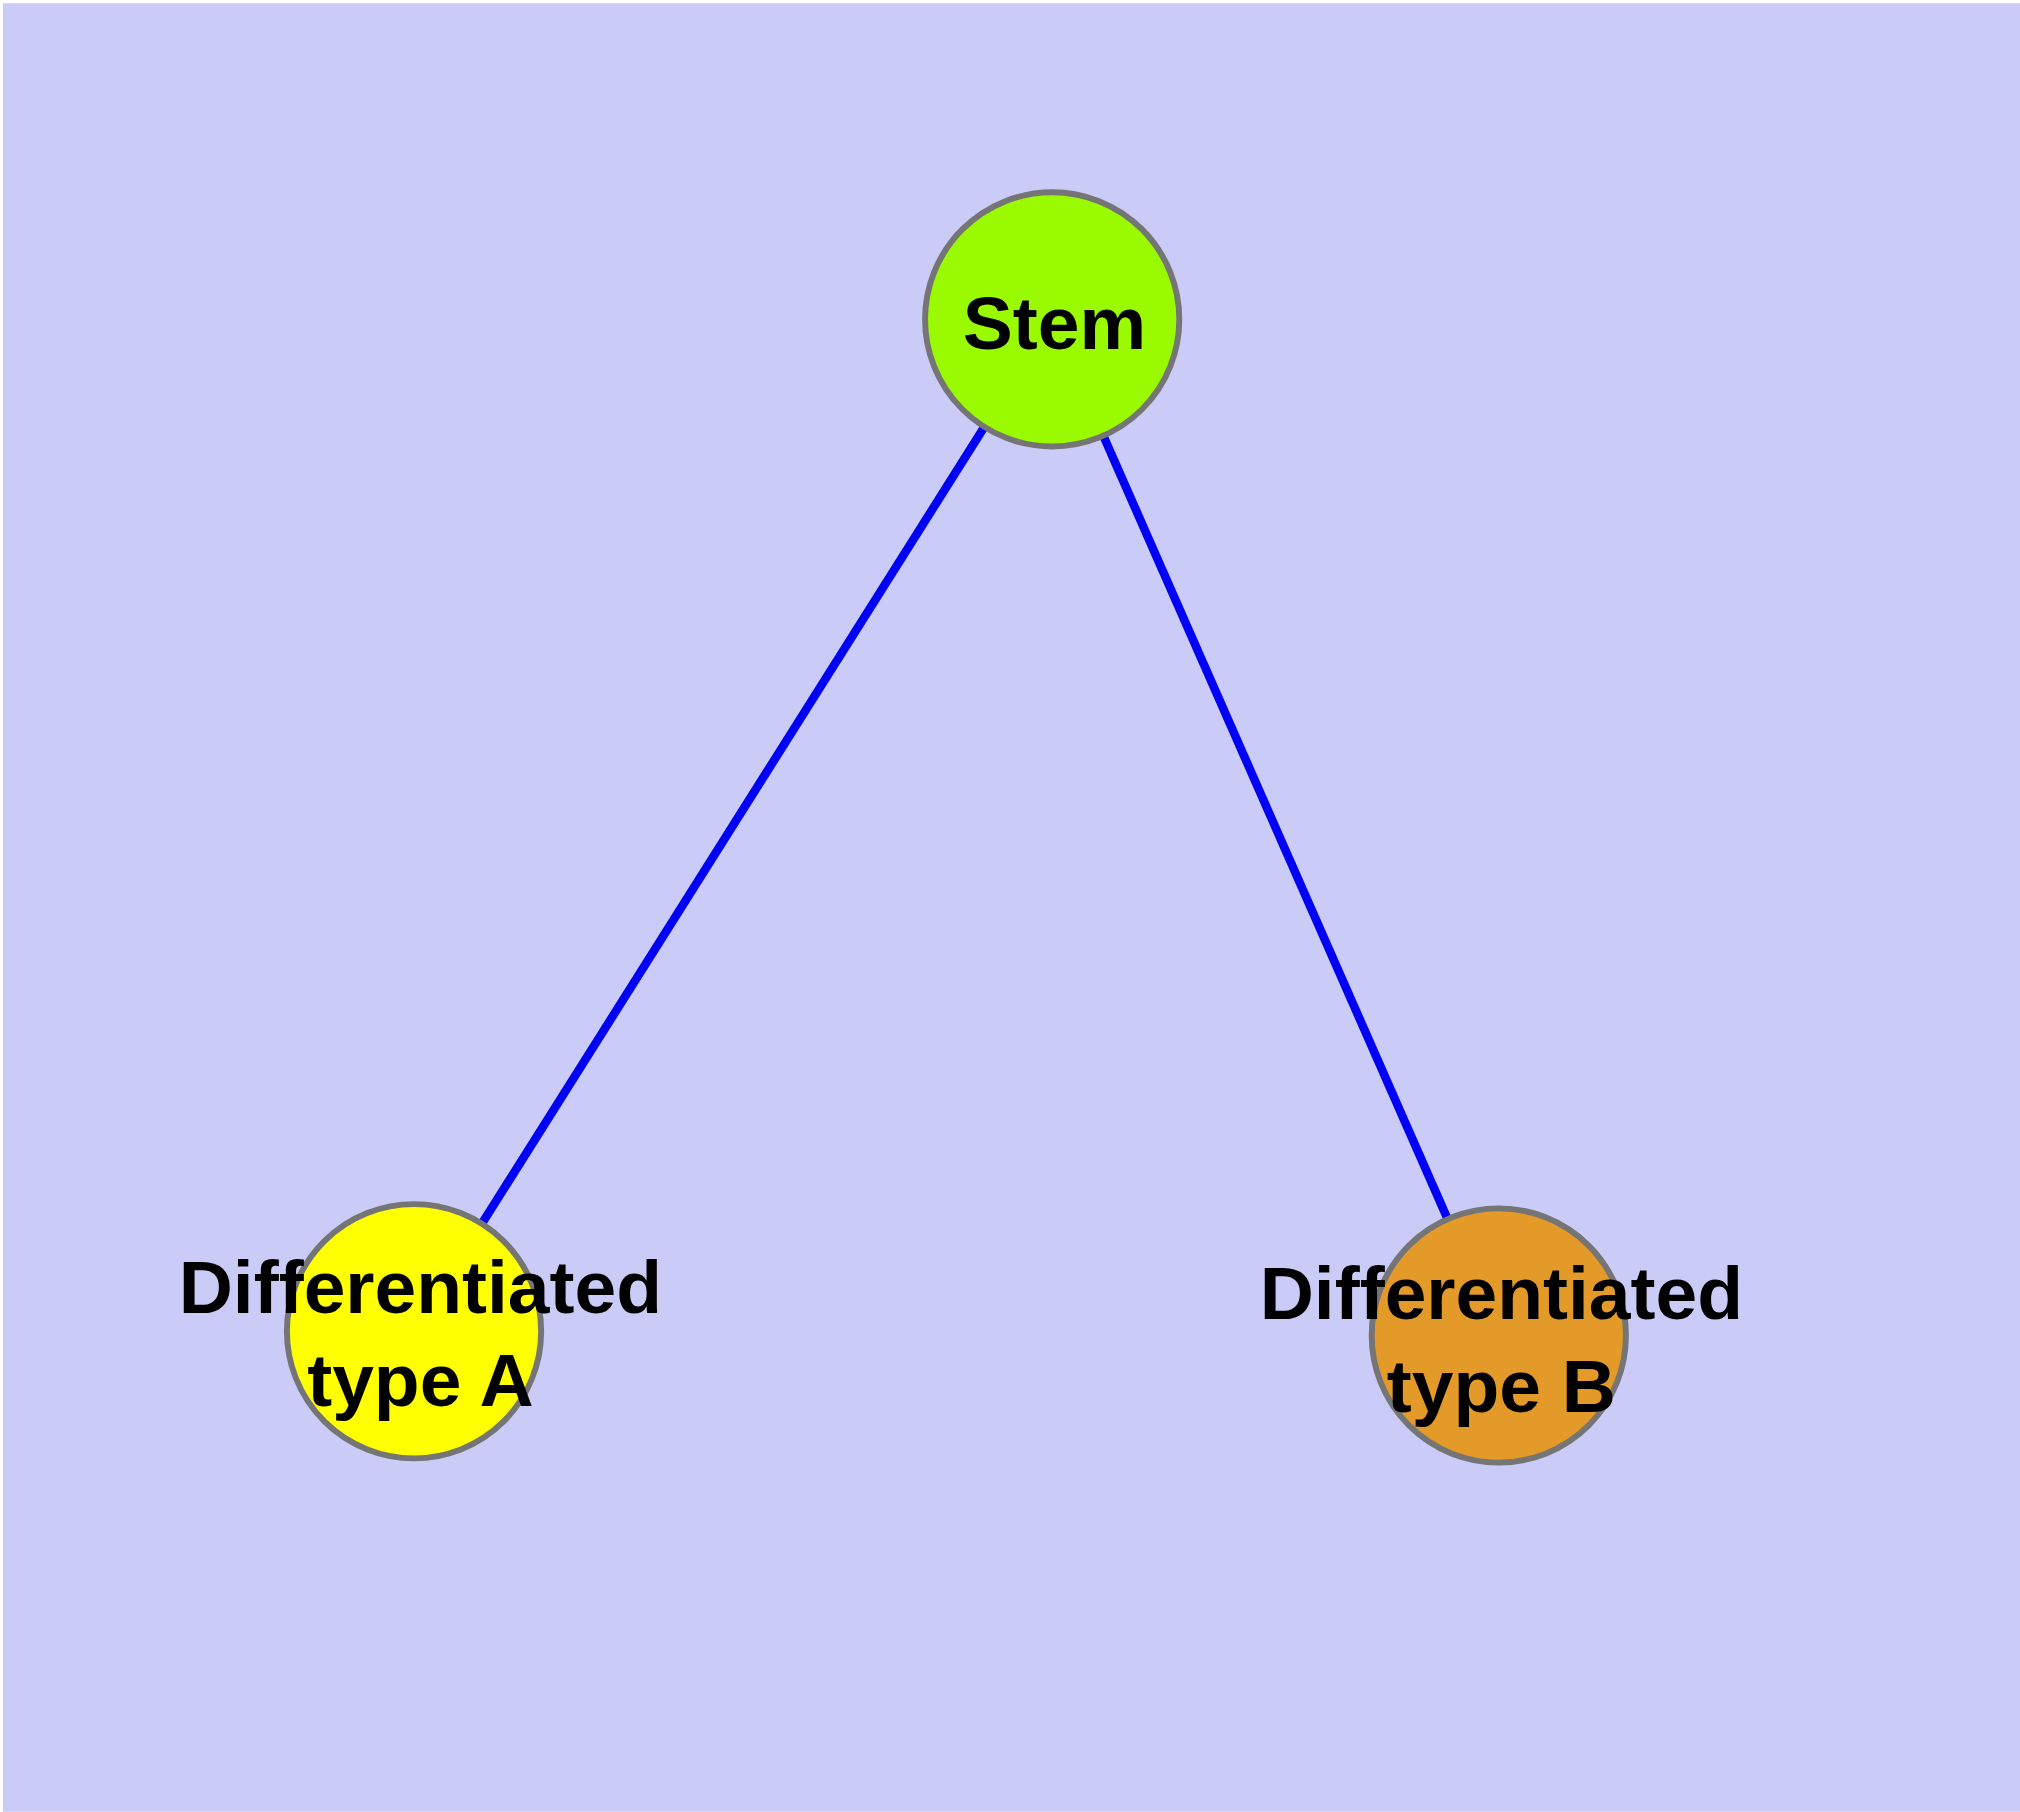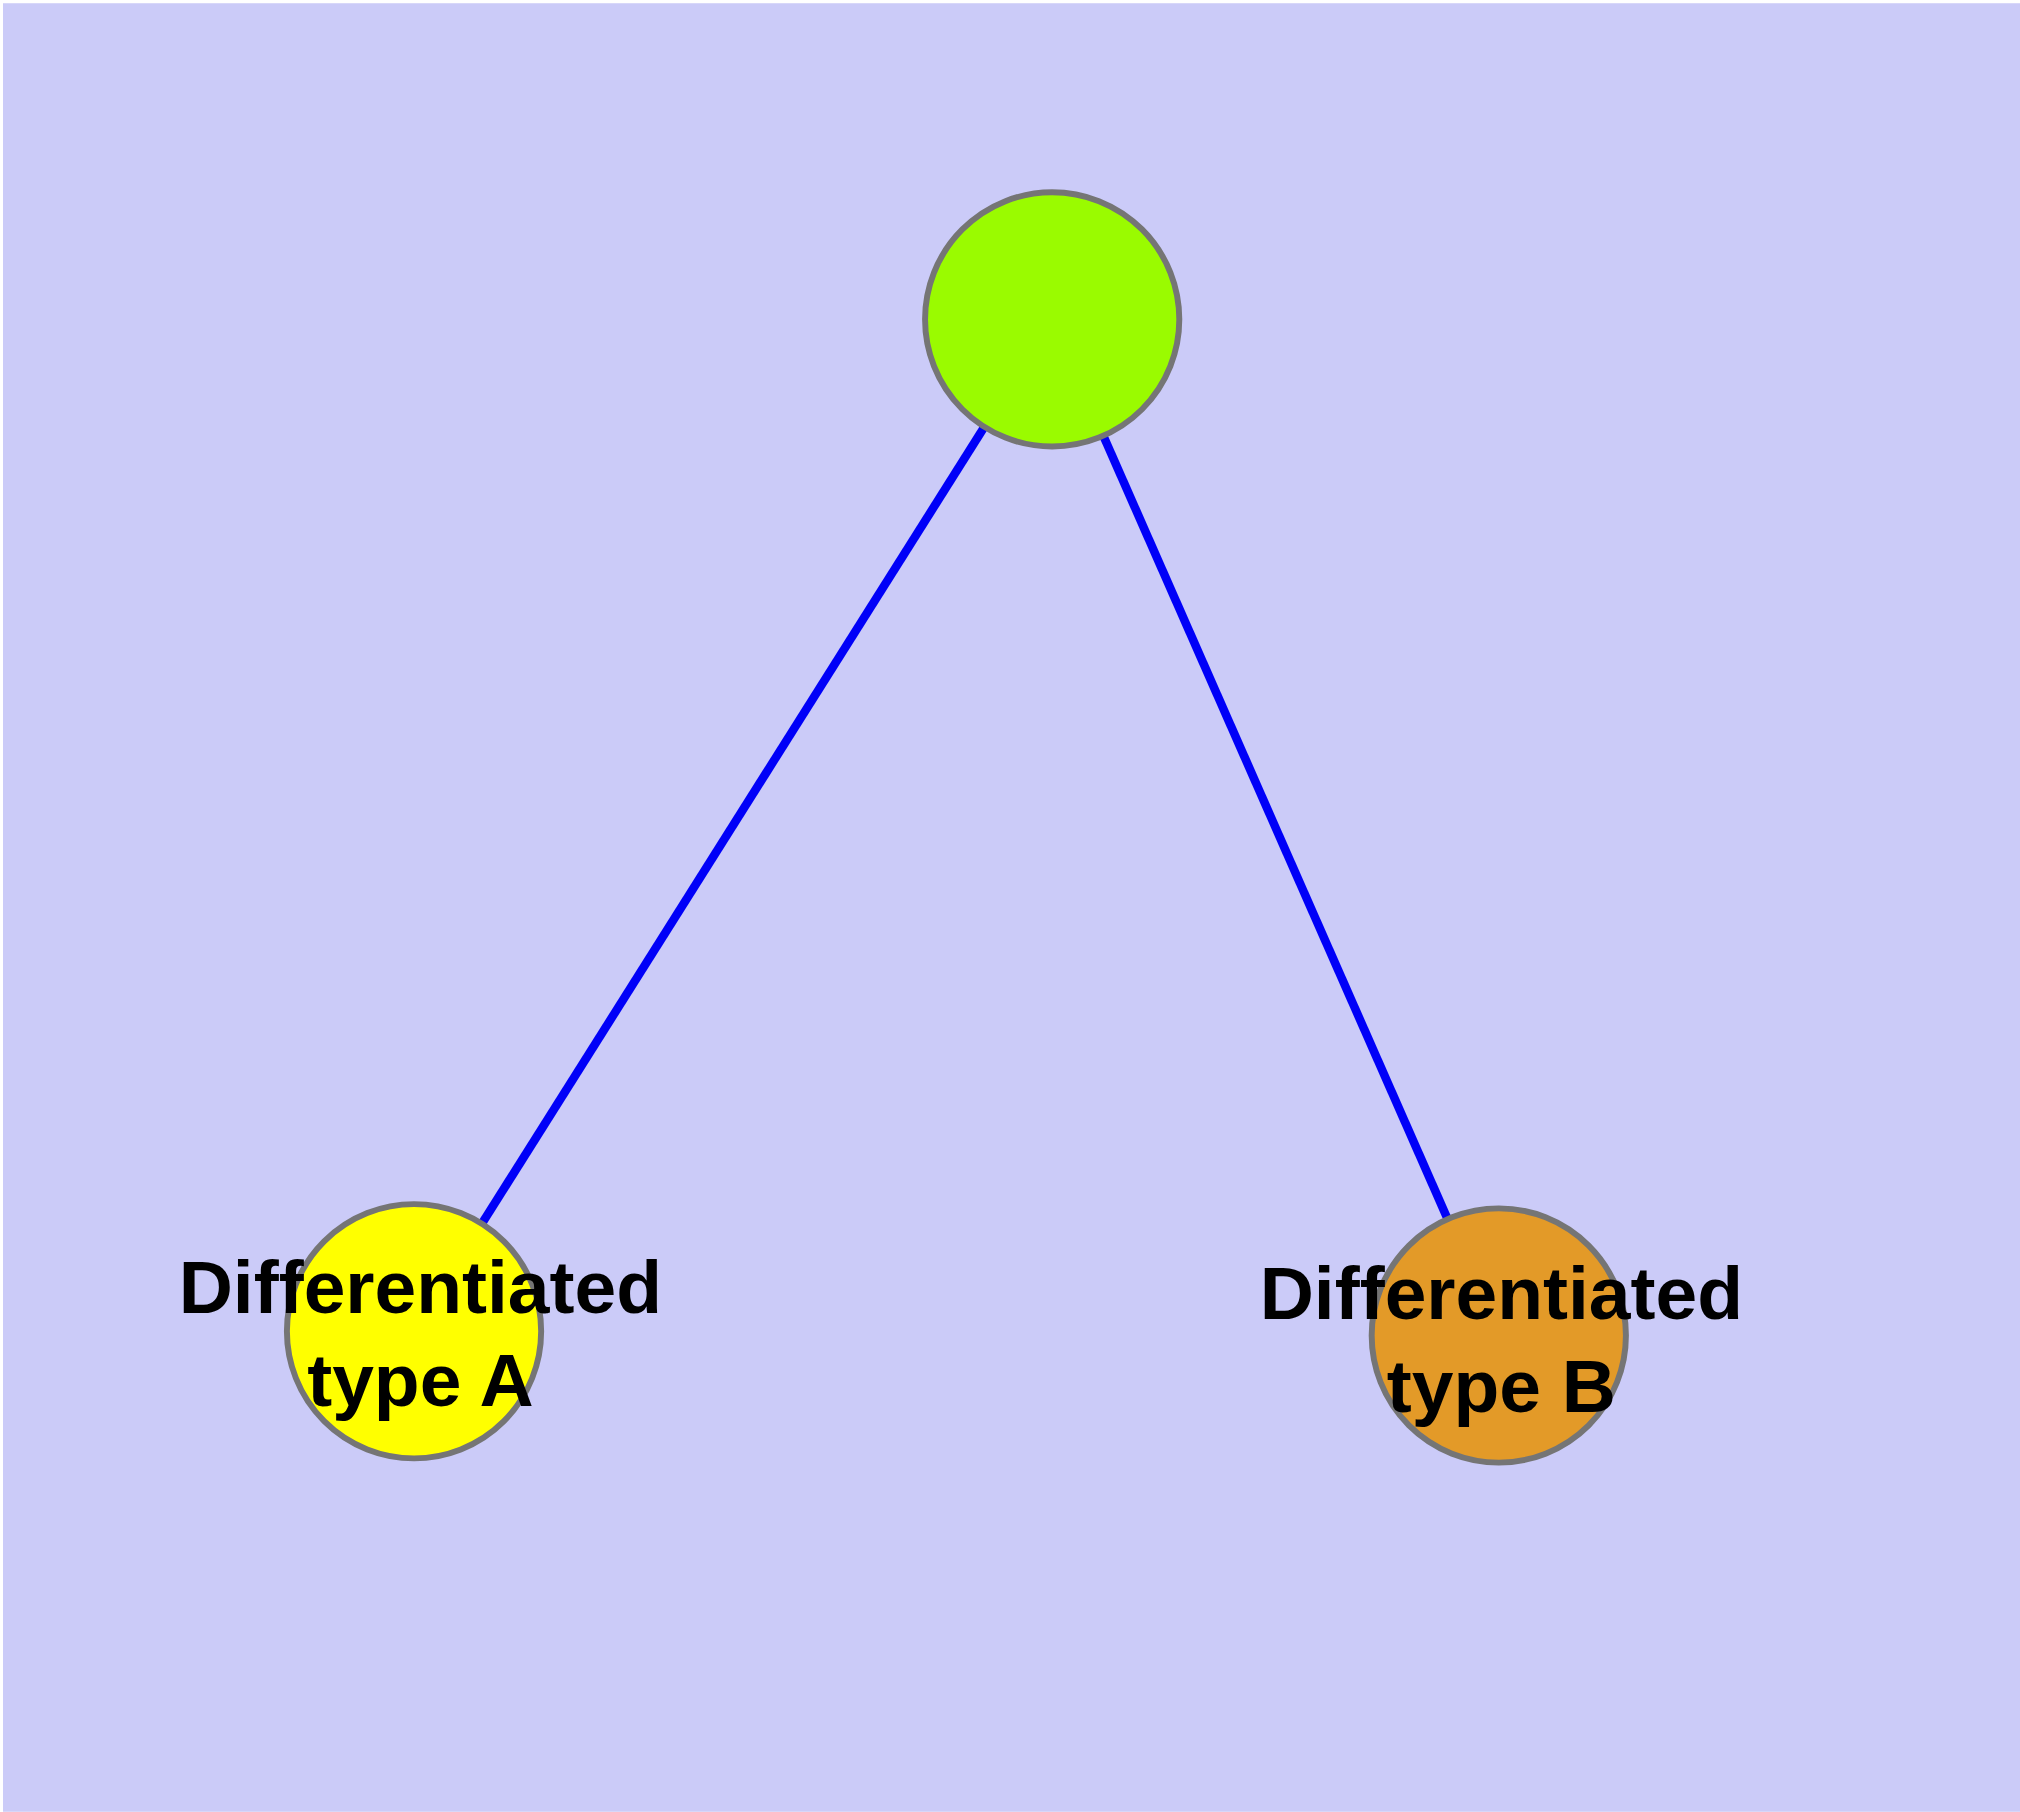--- a/index.html
+++ b/index.html
@@ -44,20 +44,21 @@
     <rect x="0" y="0" width="2380" height="2134" fill="#cbcbf8"></rect>
 
     <line x1="1238" y1="373" x2="485" y2="1567" stroke-width="10" stroke="#0000f8"></line>
     <line x1="1238" y1="373" x2="1765" y2="1572" stroke-width="10" stroke="#0000f8"></line>
 
     <circle cx="1238" cy="373" r="150" stroke-width="7" fill="#9afb00" stroke="#757575"></circle>
     <circle cx="485" cy="1567" r="150" stroke-width="7" fill="#ffff00" stroke="#757575"></circle>
     <circle cx="1765" cy="1572" r="150" stroke-width="7" fill="#e39a28" stroke="#757575"></circle>
   </svg>
 
+  <div class="node-label" style="left:1051px; top:320px;">Stem</div>
 
   <div class="node-label" style="left:417px; top:1331px;">Differentiated
 type A</div>
 
   <div class="node-label" style="left:1498px; top:1337px;">Differentiated
 type B</div>
 </div>
 
 
 </body></html>

